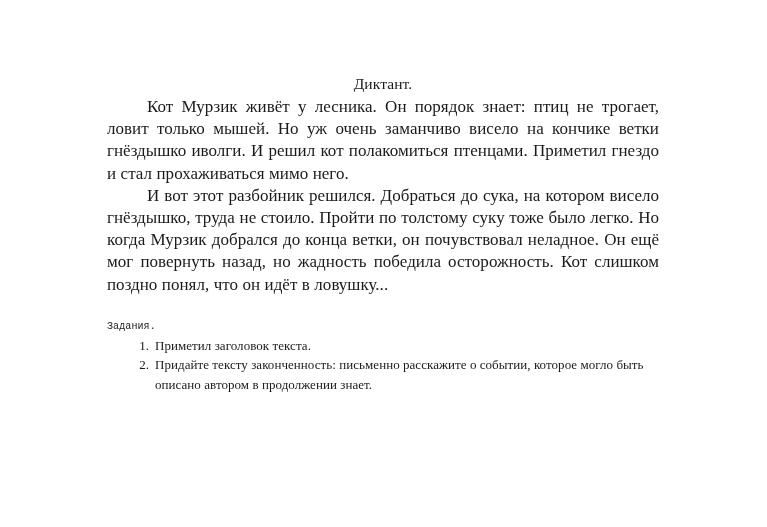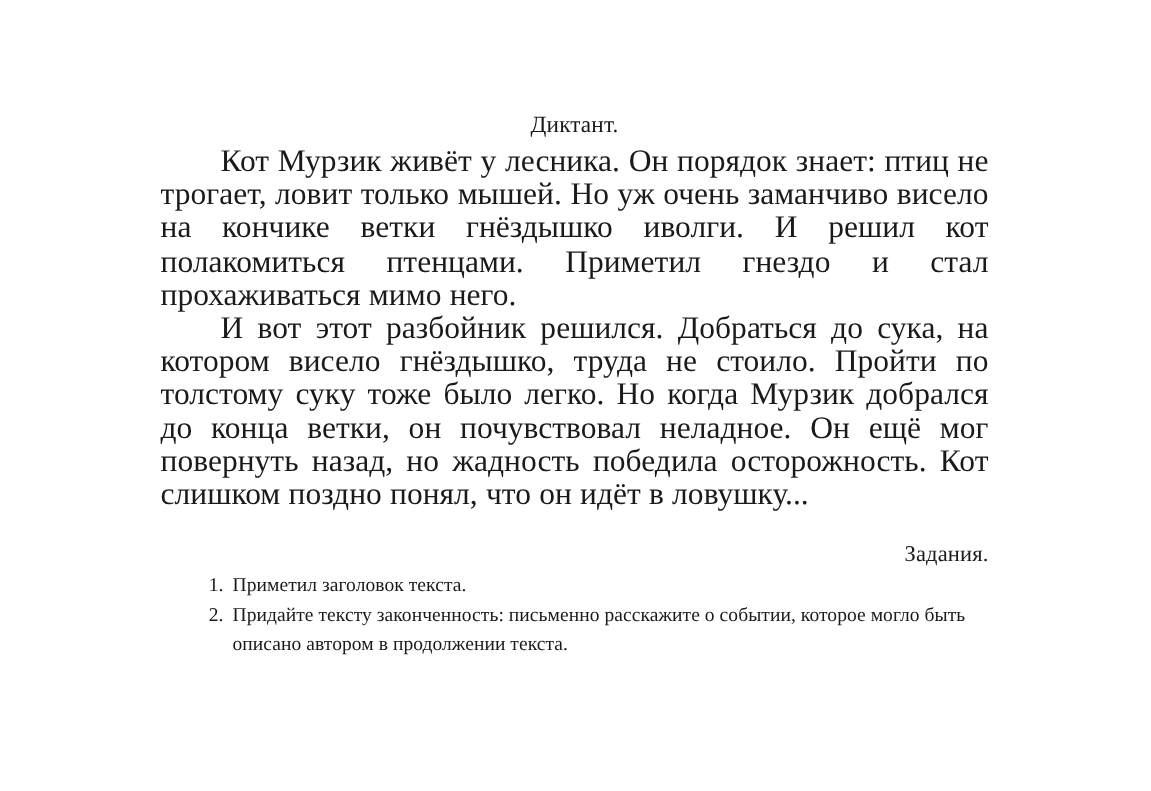--- a/index.html
+++ b/index.html
@@ -31,39 +31,40 @@
   }
   .doc-title {
     text-align: center;
     font-size: 15.5px;
     line-height: 22px;
     margin: 0 0 1px 0;
     letter-spacing: 0.1px;
   }
   .body-par {
     margin: 0;
-    font-size: 21px;
+    font-size: 17px;
     line-height: 22.2px;
     text-align: justify;
     text-justify: inter-word;
     text-indent: 40px;
     letter-spacing: 0.02px;
     word-spacing: 0.2px;
     hyphens: none;
   }
   .tasks-block {
     margin-top: 21px;
   }
   .tasks-heading {
     margin: 0;
-    font-size: 15px;
+    font-size: 10px;
     line-height: 19px;
-    text-align: right;
+    text-align: left;
     text-indent: 0;
     letter-spacing: 0.1px;
+    font-family: Liberation Mono, monospace;
   }
   .tasks-list {
     list-style: none;
     margin: 0;
     padding: 0;
   }
   .task-item {
     position: relative;
     font-size: 13px;
     line-height: 19.5px;
@@ -100,19 +101,19 @@
     <div class="tasks-block">
       <p class="tasks-heading">Задания.</p>
 
       <ol class="tasks-list">
         <li class="task-item">
           <span class="task-num">1.</span>
           <span class="task-text">Приметил заголовок текста.</span>
         </li>
         <li class="task-item">
           <span class="task-num">2.</span>
-          <span class="task-text">Придайте тексту законченность: письменно расскажите о событии, которое могло быть описано автором в продолжении текста.</span>
+          <span class="task-text">Придайте тексту законченность: письменно расскажите о событии, которое могло быть описано автором в продолжении знает.</span>
         </li>
       </ol>
     </div>
 
   </div>
 </div>
 
 </body></html>

